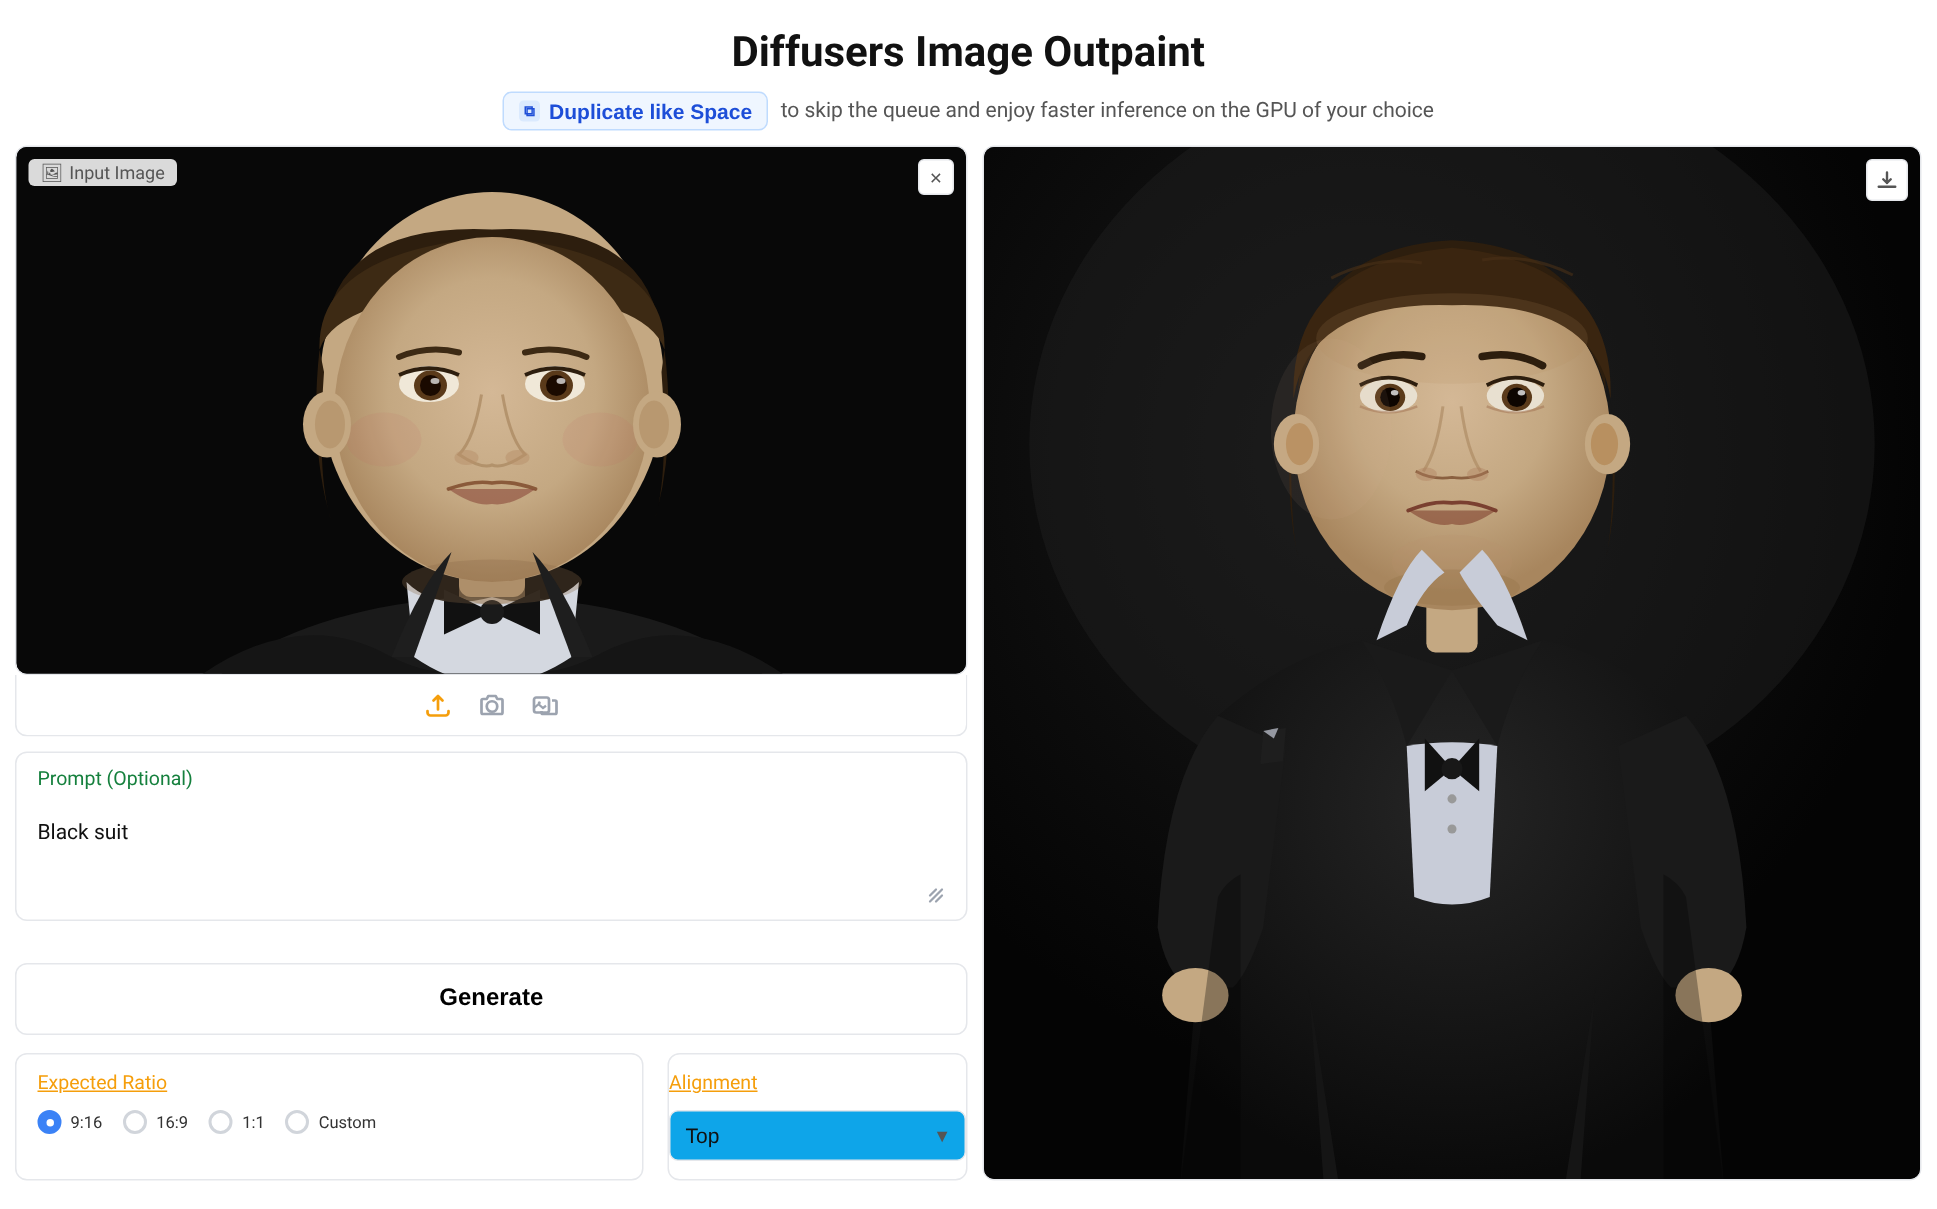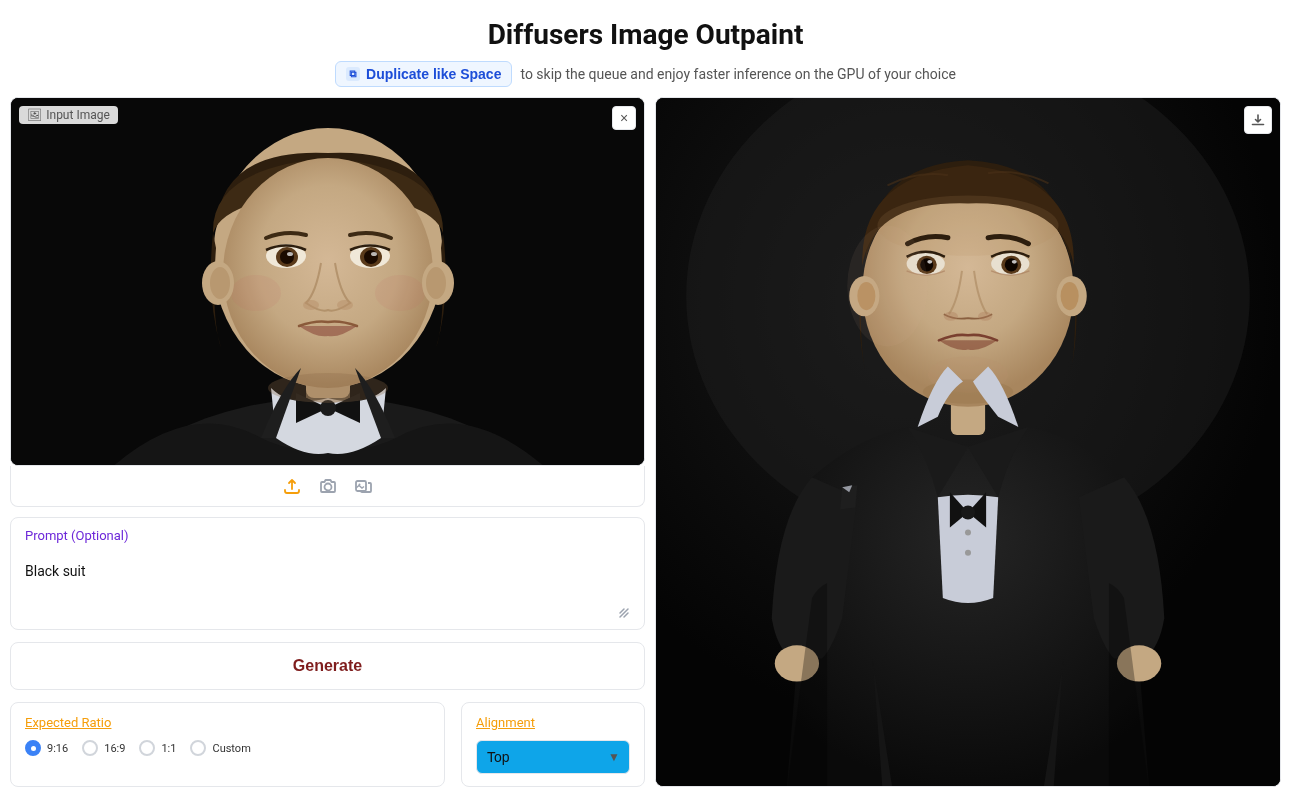--- a/index.html
+++ b/index.html
@@ -150,21 +150,21 @@
 
     
     .prompt-section {
       margin-top: 10px;
       border: 1px solid #e5e7eb;
       border-radius: 8px;
       padding: 10px 14px;
     }
     .prompt-label {
       font-size: 13px;
-      color: #6d28d9;
+      color: #15803d;
       margin-bottom: 20px;
     }
     .prompt-textarea {
       width: 100%;
       border: none;
       outline: none;
       font-size: 14px;
       color: #111;
       resize: none;
       height: 40px;
@@ -172,29 +172,29 @@
     }
     .prompt-resize-handle {
       display: flex;
       justify-content: flex-end;
       color: #9ca3af;
       font-size: 12px;
     }
 
     
     .generate-btn {
-      margin-top: 12px;
+      margin-top: 28px;
       width: 100%;
       padding: 14px;
       background: #fff;
       border: 1px solid #e5e7eb;
       border-radius: 8px;
       font-size: 16px;
       font-weight: 700;
-      color: #7f1d1d;
+      color: #000000;
       cursor: pointer;
       text-align: center;
     }
 
     
     .options-row {
       display: flex;
       gap: 16px;
       margin-top: 12px;
     }
@@ -239,24 +239,24 @@
     }
     .radio-circle.selected::after {
       content: '';
       width: 5px;
       height: 5px;
       border-radius: 50%;
       background: #fff;
     }
 
     .alignment-section {
-      width: 184px;
+      width: 200px;
       border: 1px solid #e5e7eb;
       border-radius: 8px;
-      padding: 12px 14px;
+      padding: 12px 0;
     }
     .select-wrapper {
       position: relative;
       margin-top: 4px;
     }
     .select-wrapper select {
       width: 100%;
       border: 1px solid #e5e7eb;
       border-radius: 6px;
       padding: 8px 30px 8px 10px;

